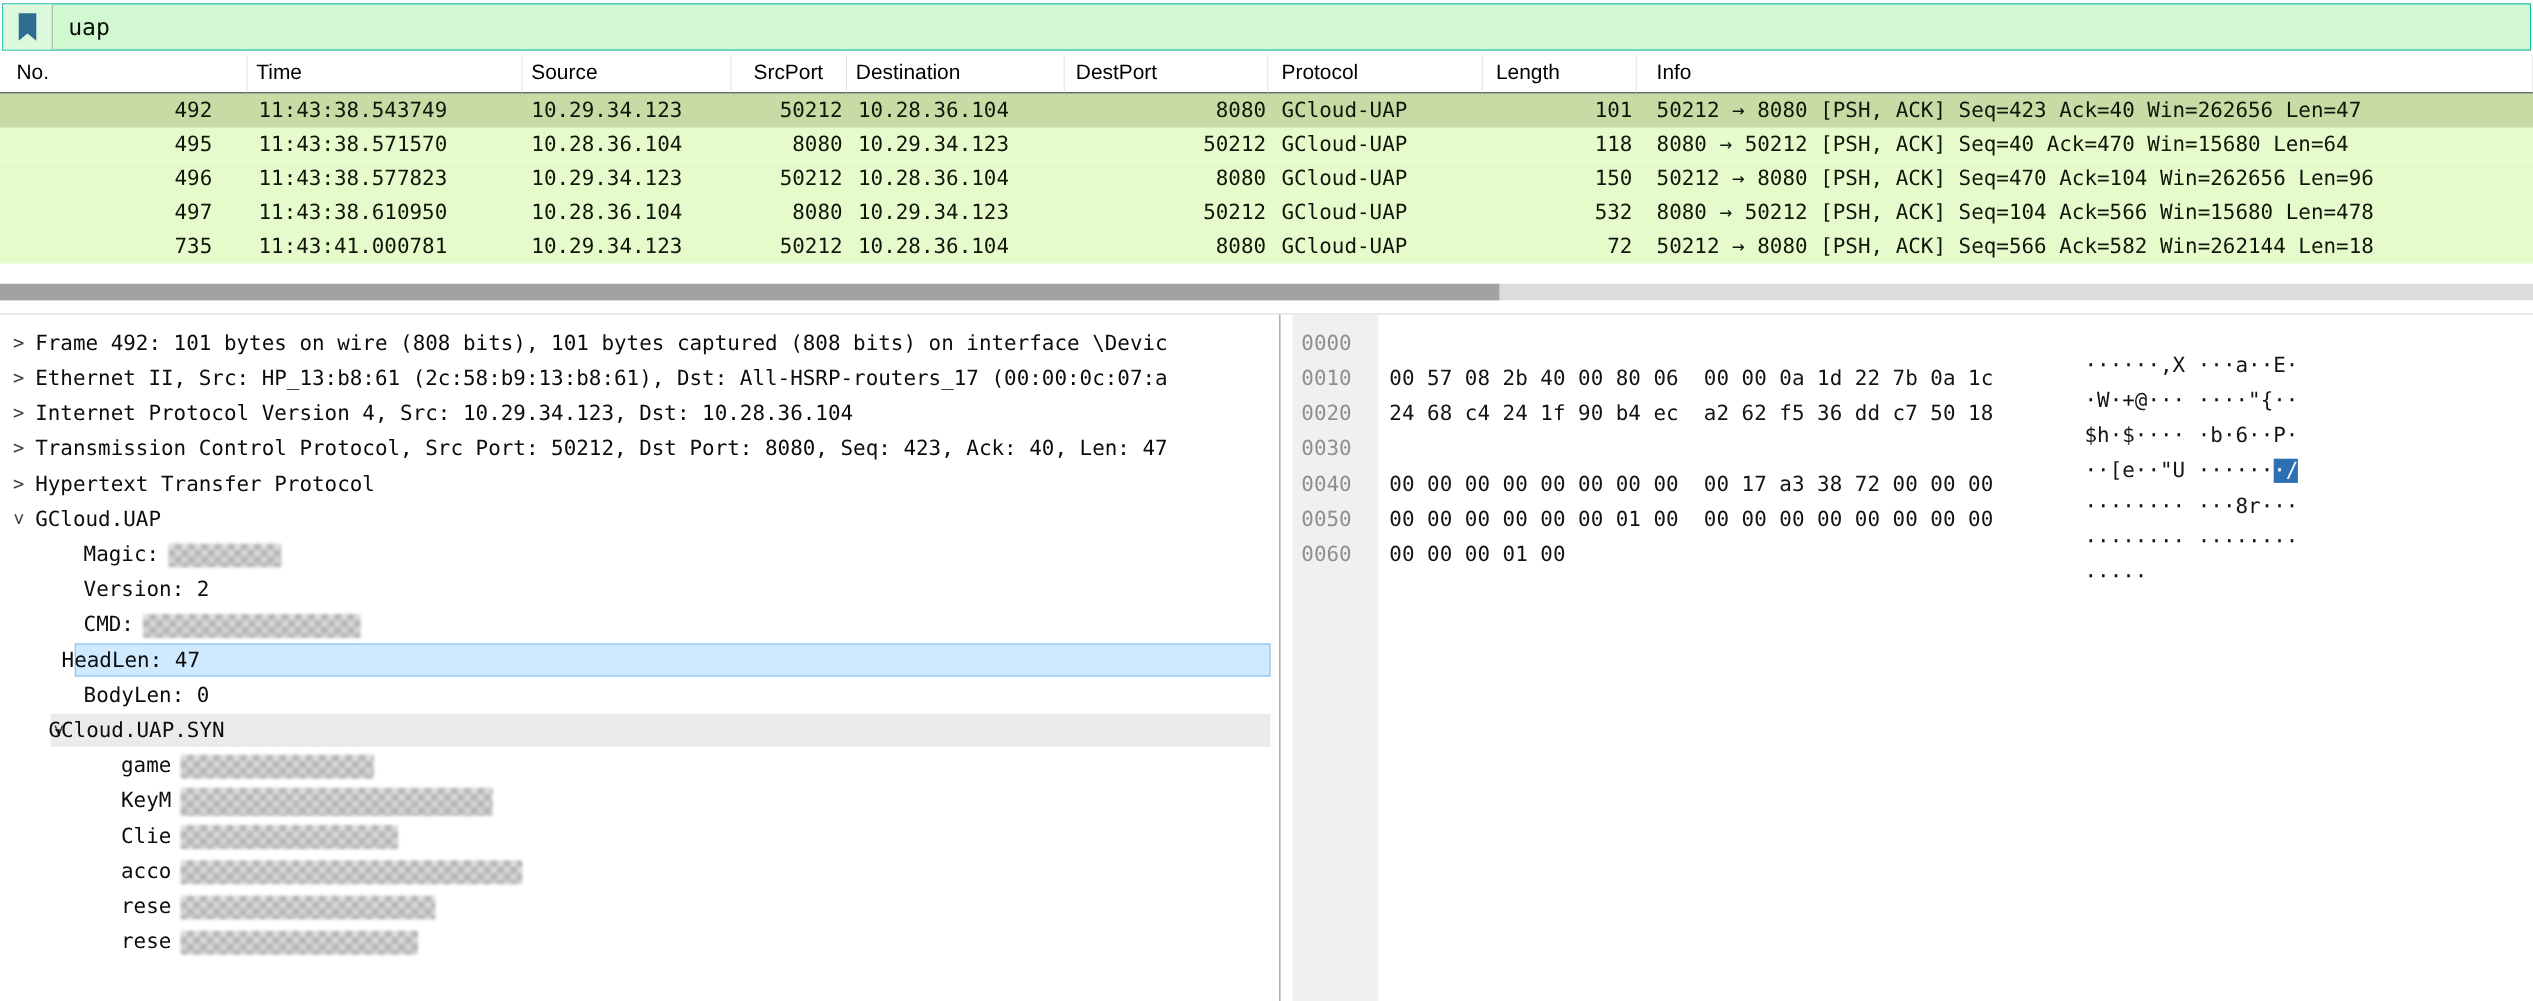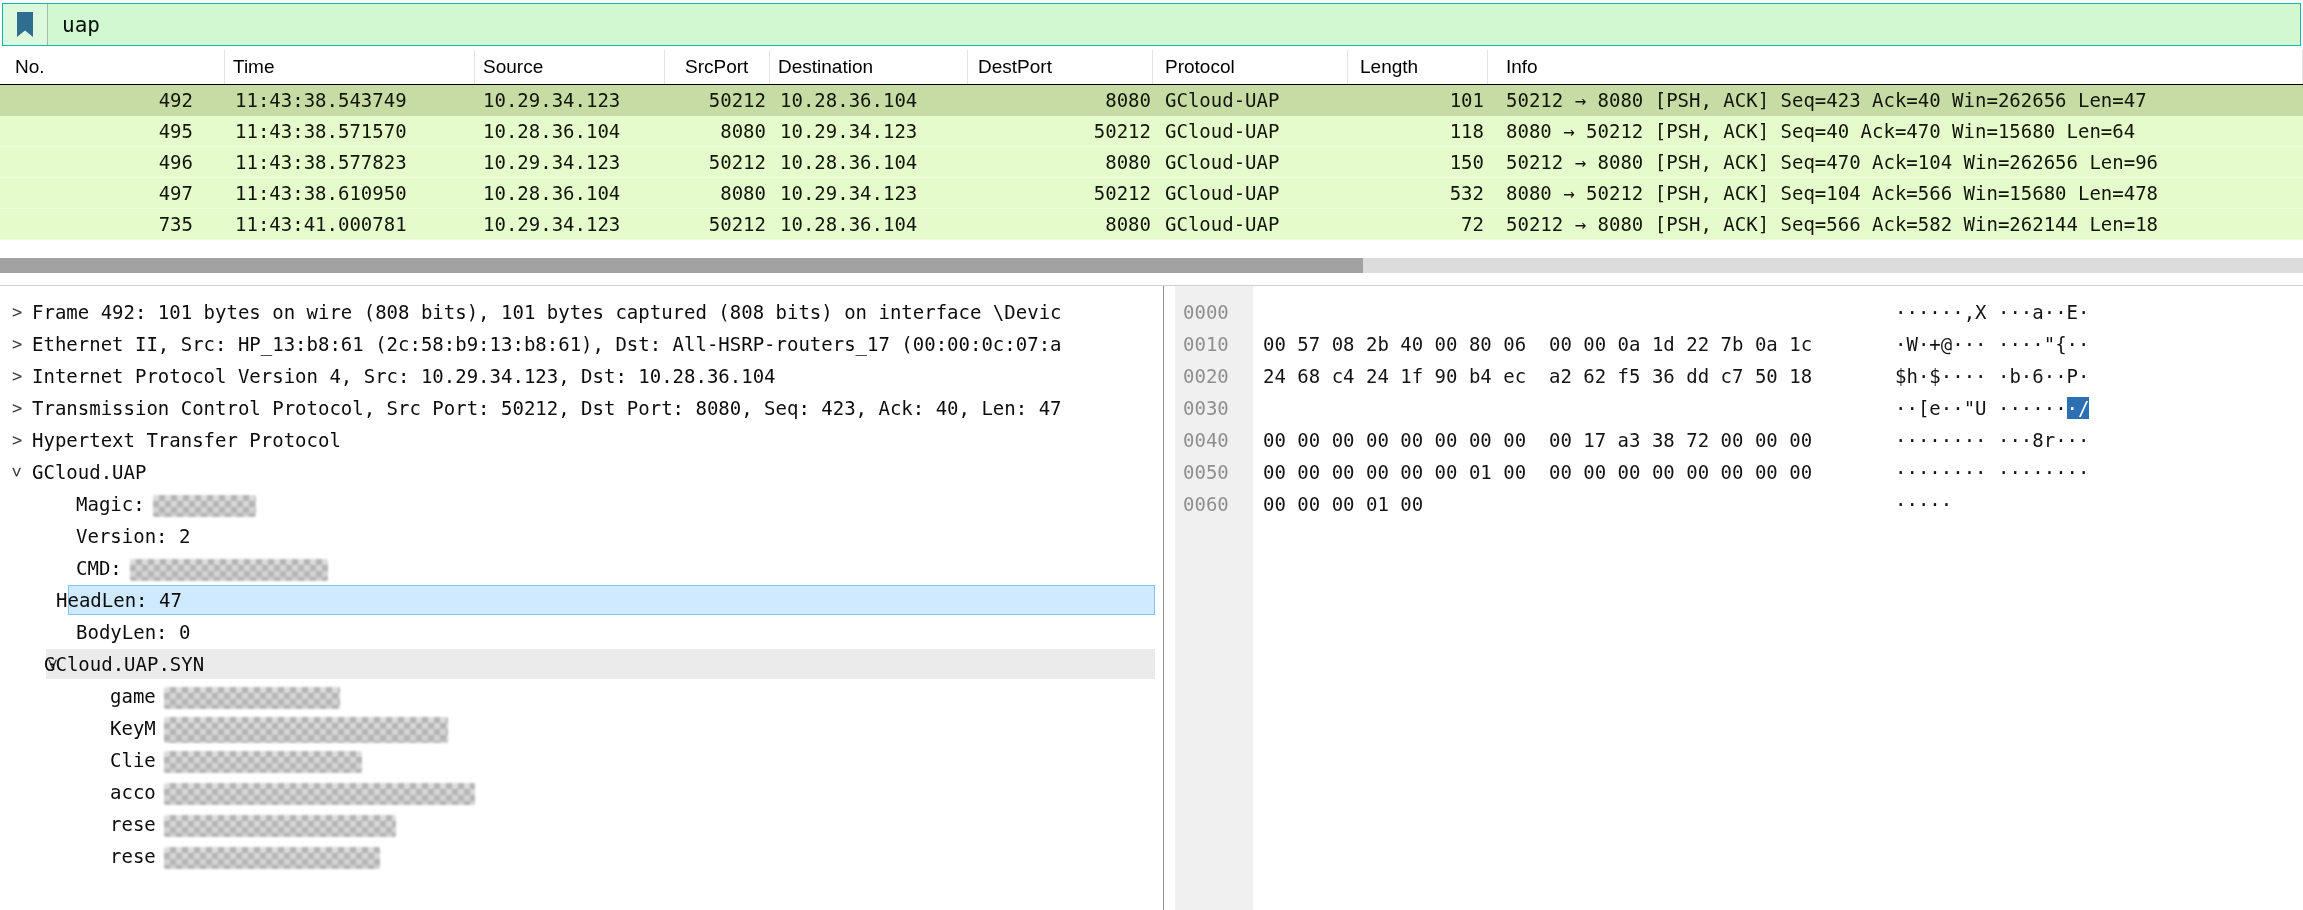--- a/index.html
+++ b/index.html
@@ -79,21 +79,21 @@
           background-size:12px 12px,12px 12px,100% 100%;
           background-position:0 0,6px 6px,0 0;
           filter:blur(1.3px);}
   .redact.tall{height:26px;}
 
   
   .x-row{height:32px;line-height:32px;position:relative;white-space:pre;
          font-family:"DejaVu Sans Mono",monospace;font-size:19px;color:#141414;}
   .x-off{position:absolute;left:18px;color:#8f8f8f;}
   .x-hex{position:absolute;left:98px;}
-  .x-ascii{position:absolute;left:730px;}
+  .x-ascii{position:absolute;left:730px;margin-top:20px;}
   .x-sel{background:#2d6fb3;color:#ffffff;}
 </style>
 </head>
 <body>
 
 <div class="app">
 
   <div class="filter-bar">
     <div class="bookmark-btn">
       <svg width="22" height="28" viewBox="0 0 22 28">

